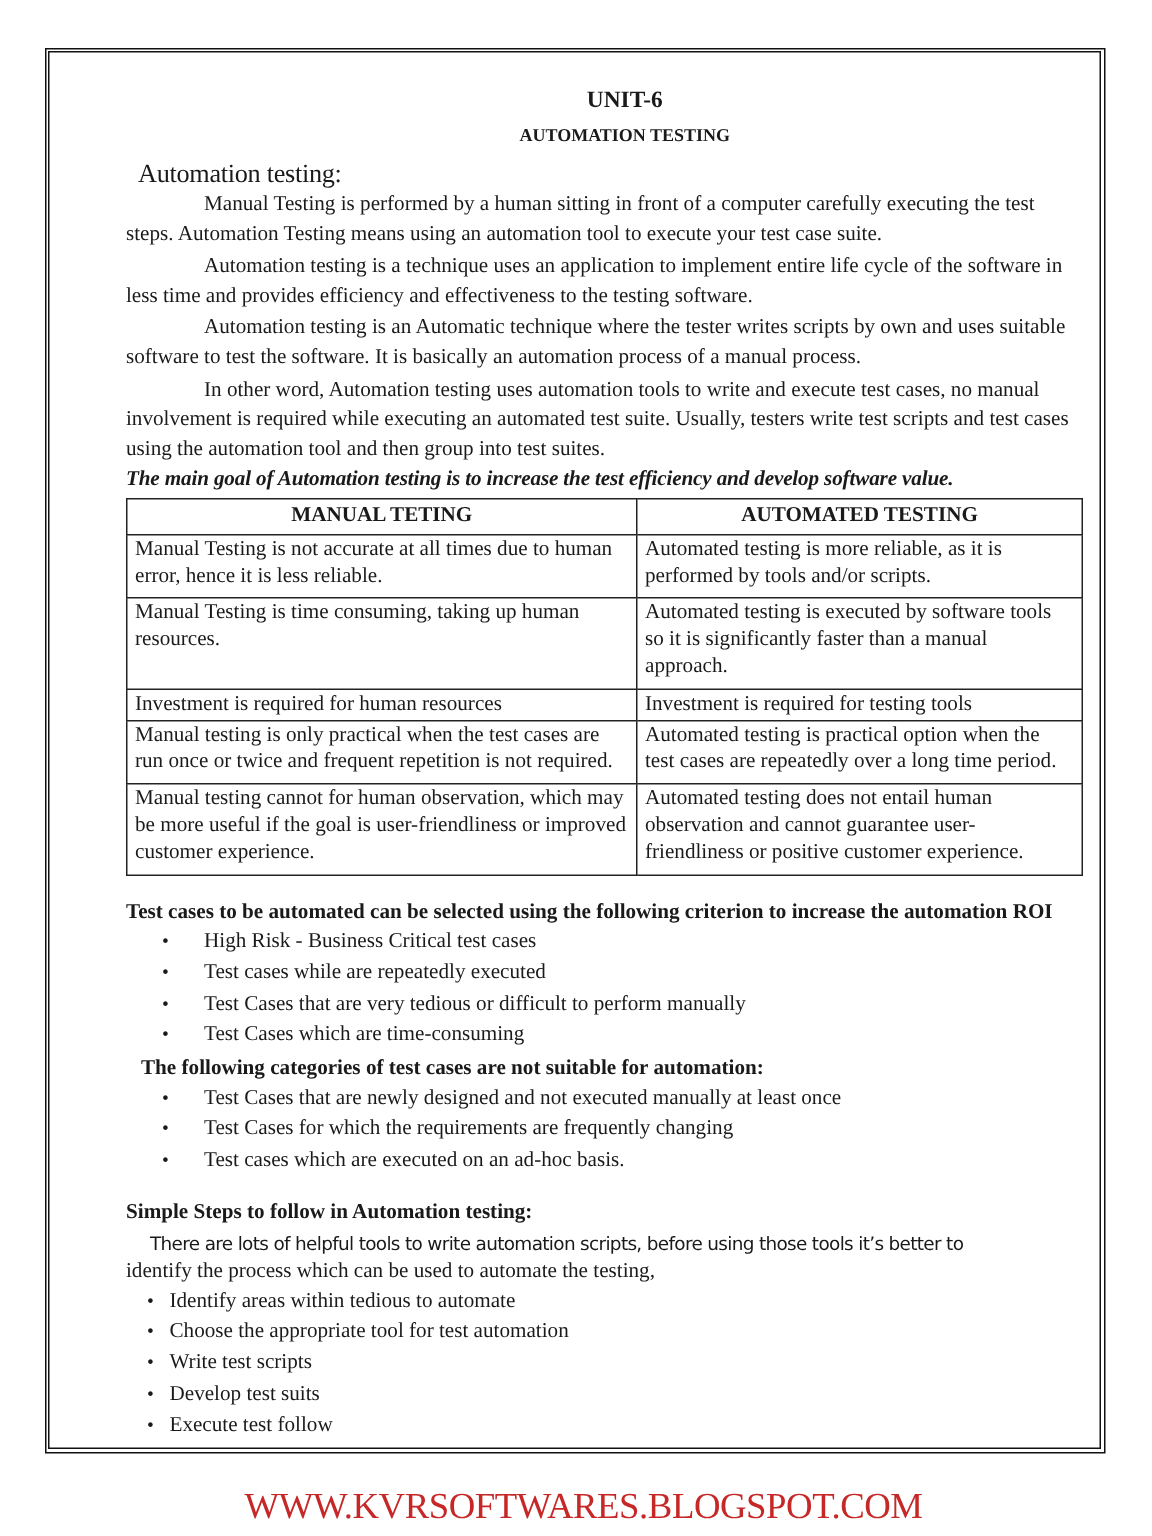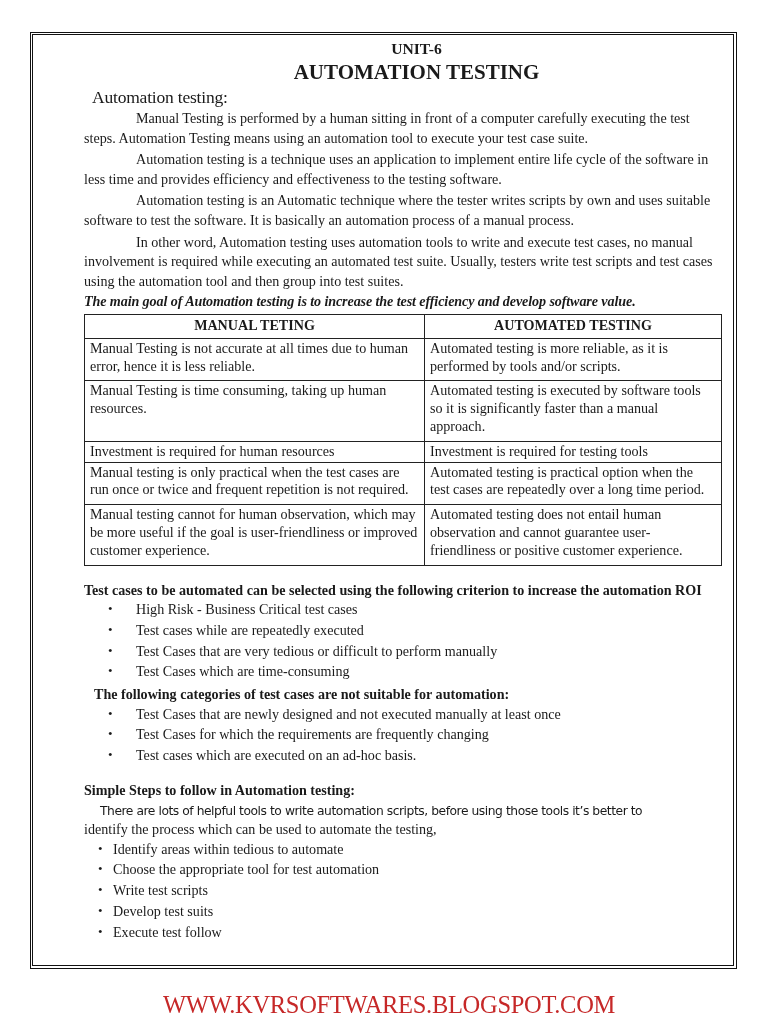--- a/index.html
+++ b/index.html
@@ -6,29 +6,29 @@
     html, body {
       width: 768px; height: 1024px; background: #ffffff; overflow: hidden;
       font-family: "Liberation Serif", "DejaVu Serif", serif; color: #1a1a1a;
     }
     .page-frame {
       position: absolute; left: 30px; top: 32px; width: 707px; height: 937px;
       border: 4px double #111;
       border-top-width: 3px; border-left-width: 3px;
     }
     .content {
-      position: absolute; left: 84px; top: 38px; width: 640px;
+      position: absolute; left: 84px; top: 56px; width: 640px;
       font-size: 14.1px; line-height: 19.6px;
     }
     .unit-title {
       text-align: center; font-weight: bold; font-size: 15.6px; line-height: 21px;
       margin-left: 25px;
     }
     .section-title {
-      text-align: center; font-weight: bold; font-size: 21px; line-height: 21px;
+      text-align: center; font-weight: bold; font-size: 12px; line-height: 21px;
       margin-top: 3px; margin-left: 25px;
     }
     .intro-heading {
       font-size: 17.5px; line-height: 22px; margin-top: 3px; margin-left: 8px;
       letter-spacing: -0.2px;
     }
     .para { text-indent: 52px; margin-top: 1px; text-align: left; }
     .para + .para { margin-top: 2px; }
     .goal {
       font-weight: bold; font-style: italic; margin-top: 1px; letter-spacing: -0.1px;

